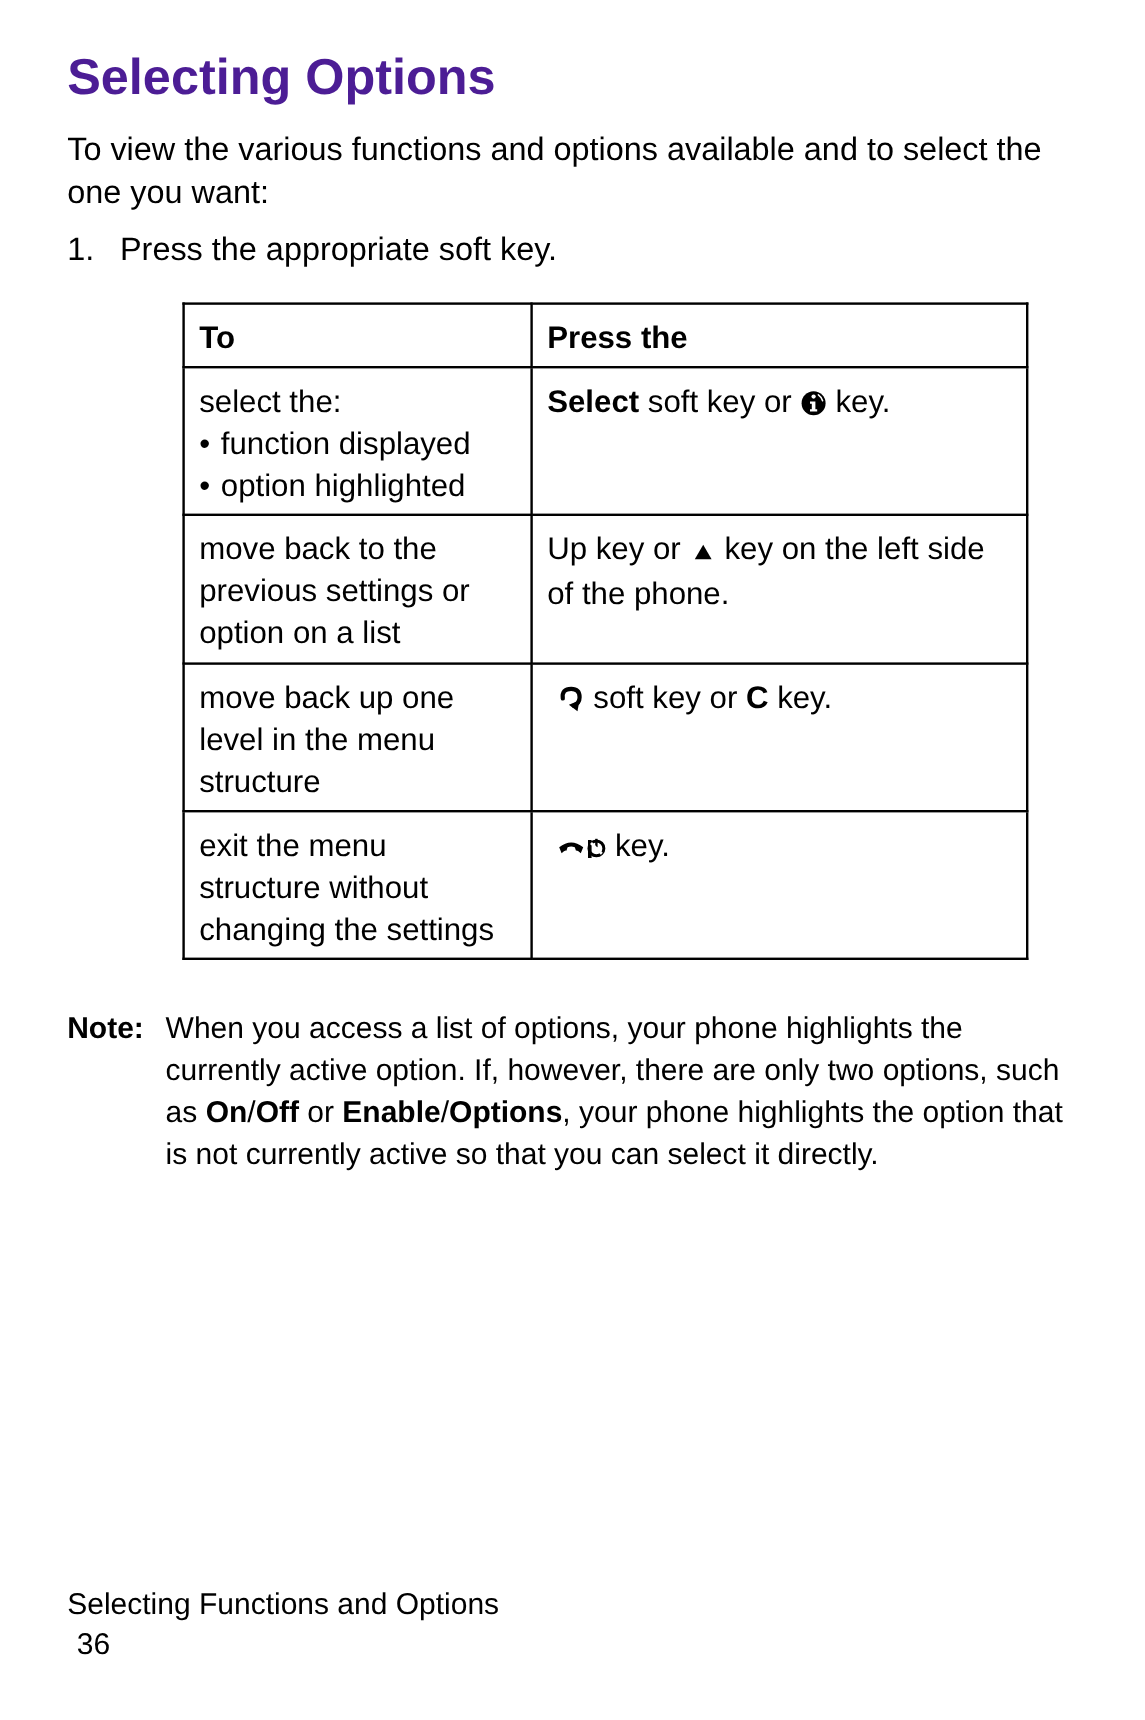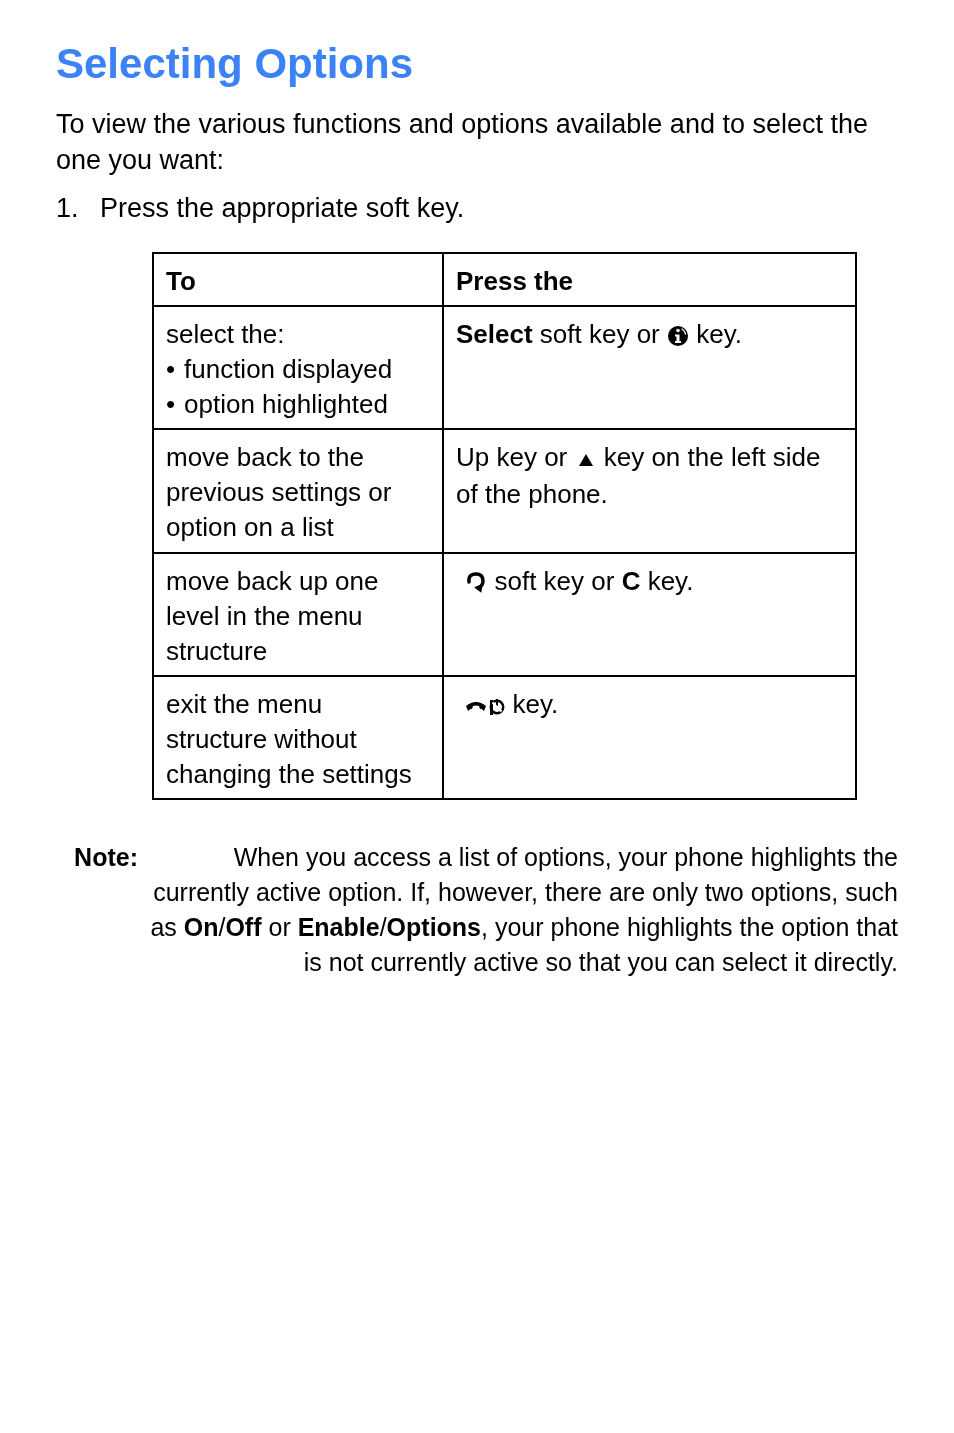--- a/index.html
+++ b/index.html
@@ -12,21 +12,21 @@
     background: #fff;
     color: #000;
   }
   .page {
     padding: 40px 56px 40px 56px;
     width: 100%;
     height: 100%;
     position: relative;
   }
   h1.title {
-    color: #3b82f6;
+    color: #4c1d95;
     font-size: 42px;
     font-weight: bold;
     margin: 0 0 18px 0;
   }
   p.intro {
     font-size: 27px;
     margin: 0 0 14px 0;
     line-height: 1.35;
   }
   .step {
@@ -73,21 +73,20 @@
   p.after {
     font-size: 27px;
     line-height: 1.45;
     margin: 0 0 30px 0;
   }
   .note {
     display: flex;
     font-size: 25px;
     line-height: 1.4;
     margin-bottom: 60px;
-    text-align: right;
   }
   .note .note-label {
     width: 82px;
     flex: 0 0 82px;
     font-weight: bold;
   }
   .note .note-body { flex: 1; }
   .footer {
     position: absolute;
     bottom: 48px;
@@ -199,14 +198,18 @@
   </table>
 
 
   <div class="note">
     <div class="note-label">Note:</div>
     <div class="note-body">
       <span>When you access a list of options, your phone highlights the currently active option. If, however, there are only two options, such as </span><b>On</b><span>/</span><b>Off</b><span> or </span><b>Enable</b><span>/</span><b>Options</b><span>, your phone highlights the option that is not currently active so that you can select it directly.</span>
     </div>
   </div>
 
+  <div class="footer">
+    <div class="sec">Selecting Functions and Options</div>
+    <div class="pg">36</div>
+  </div>
 
 </div>
 
 </body></html>

